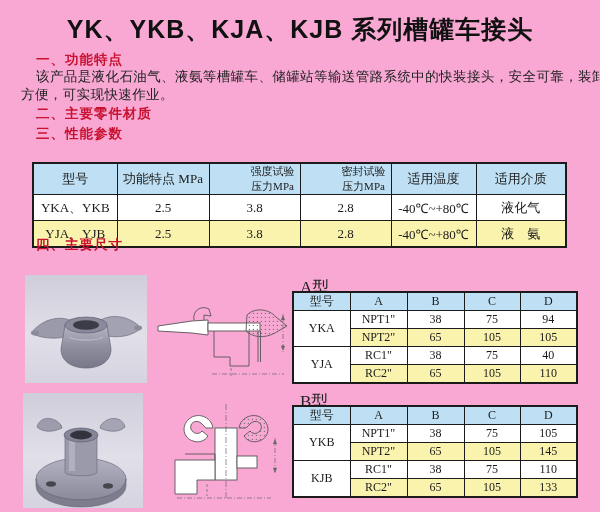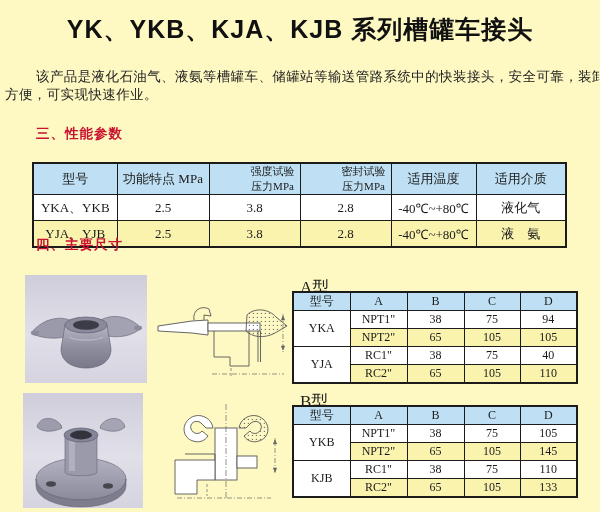--- a/index.html
+++ b/index.html
@@ -1,17 +1,17 @@
 <!DOCTYPE html>
 <html><head>
 <meta charset="utf-8">
 <style>
   html,body{margin:0;padding:0;background:#fff;}
   .page{
-    position:relative;width:600px;height:512px;background:#fef9c3;overflow:hidden;
+    position:relative;width:600px;height:512px;background:#f9a8d4;overflow:hidden;
     font-family:"Liberation Sans",sans-serif;color:#1a1a1a;
   }
   .title{
     position:absolute;top:13px;left:0;width:600px;text-align:center;
     font-size:25px;font-weight:bold;letter-spacing:1px;color:#111;
   }
   .red-h{
     position:absolute;left:36px;font-size:13.5px;font-weight:bold;color:#c9122f;
     letter-spacing:1px;white-space:nowrap;
   }
@@ -48,23 +48,25 @@
   .drawing{position:absolute;}
   svg{display:block;}
 </style>
 </head>
 <body>
 
 <div class="page">
 
   <div class="title">YK、YKB、KJA、KJB 系列槽罐车接头</div>
 
+  <div class="red-h" style="top:51px">一、功能特点</div>
   <div class="body-line" style="left:36px;top:68px">该产品是液化石油气、液氨等槽罐车、储罐站等输送管路系统中的快装接头，安全可靠，装卸</div>
-  <div class="body-line" style="left:5px;top:86px">方便，可实现快速作业。</div>
-
+  <div class="body-line" style="left:21px;top:86px">方便，可实现快速作业。</div>
+
+  <div class="red-h" style="top:105px">二、主要零件材质</div>
 
   <div class="red-h" style="top:125px">三、性能参数</div>
 
   <table class="perf">
     <colgroup>
       <col style="width:84px">
         <col style="width:92px">
         <col style="width:91px">
       <col style="width:91px">
         <col style="width:85px">

